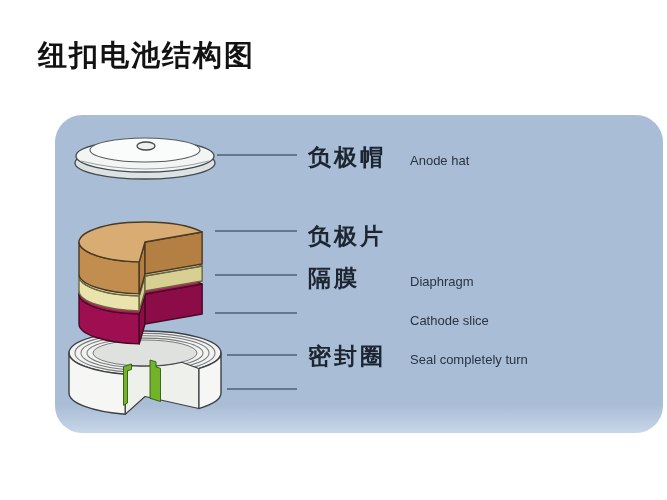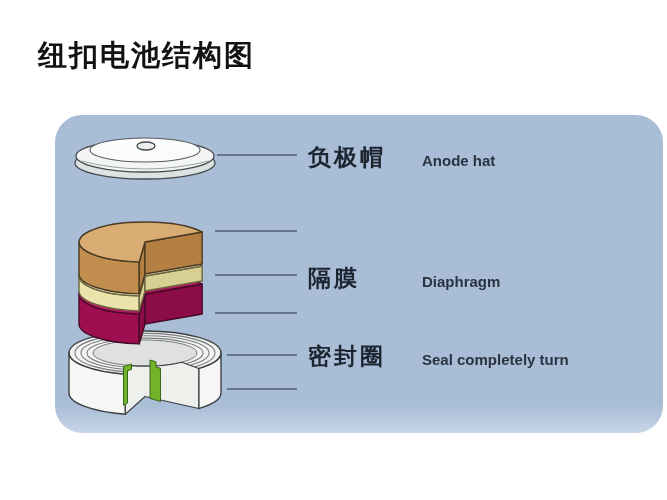--- a/index.html
+++ b/index.html
@@ -21,22 +21,22 @@
   }
   .diagram-svg{position:absolute;left:0;top:0;width:536px;height:318px}
   .label-row{position:absolute;left:253px;height:30px;width:280px}
   .zh{
     position:absolute;left:0;top:0;line-height:30px;
     font-size:23px;font-weight:bold;letter-spacing:3px;
     color:var(--zh-color,#1c2530);white-space:nowrap;
   }
   .en{
     position:absolute;left:102px;top:4px;line-height:30px;
-    font-size:15px;font-weight:700;
-    color:var(--en-color,#2a3342);white-space:nowrap;margin-left:12px;
+    font-size:13px;font-weight:400;
+    color:var(--en-color,#2a3342);white-space:nowrap;
   }
 </style>
 </head>
 <body>
 
 <div class="title">纽扣电池结构图</div>
 
 <div class="panel">
   <svg class="diagram-svg" viewBox="0 0 536 318" xmlns="http://www.w3.org/2000/svg">
       <g>
@@ -86,26 +86,28 @@
         <line x1="172" y1="240" x2="242" y2="240" stroke="#4f6071" stroke-width="1.6"></line>
         <line x1="172" y1="274" x2="242" y2="274" stroke="#4f6071" stroke-width="1.6"></line>
       </g>
     </svg>
 
   <div class="label-row" style="top:27px">
     <span class="zh">负极帽</span>
     <span class="en">Anode hat</span>
   </div>
   <div class="label-row" style="top:106px">
+    <span class="zh">负极片</span>
   </div>
   <div class="label-row" style="top:148px">
     <span class="zh">隔膜</span>
     <span class="en">Diaphragm</span>
   </div>
   <div class="label-row" style="top:187px">
+    <span class="en">Cathode slice</span>
   </div>
   <div class="label-row" style="top:226px">
     <span class="zh">密封圈</span>
     <span class="en">Seal completely turn</span>
   </div>
   <div class="label-row" style="top:262px">
   </div>
 </div>
 
 </body></html>

